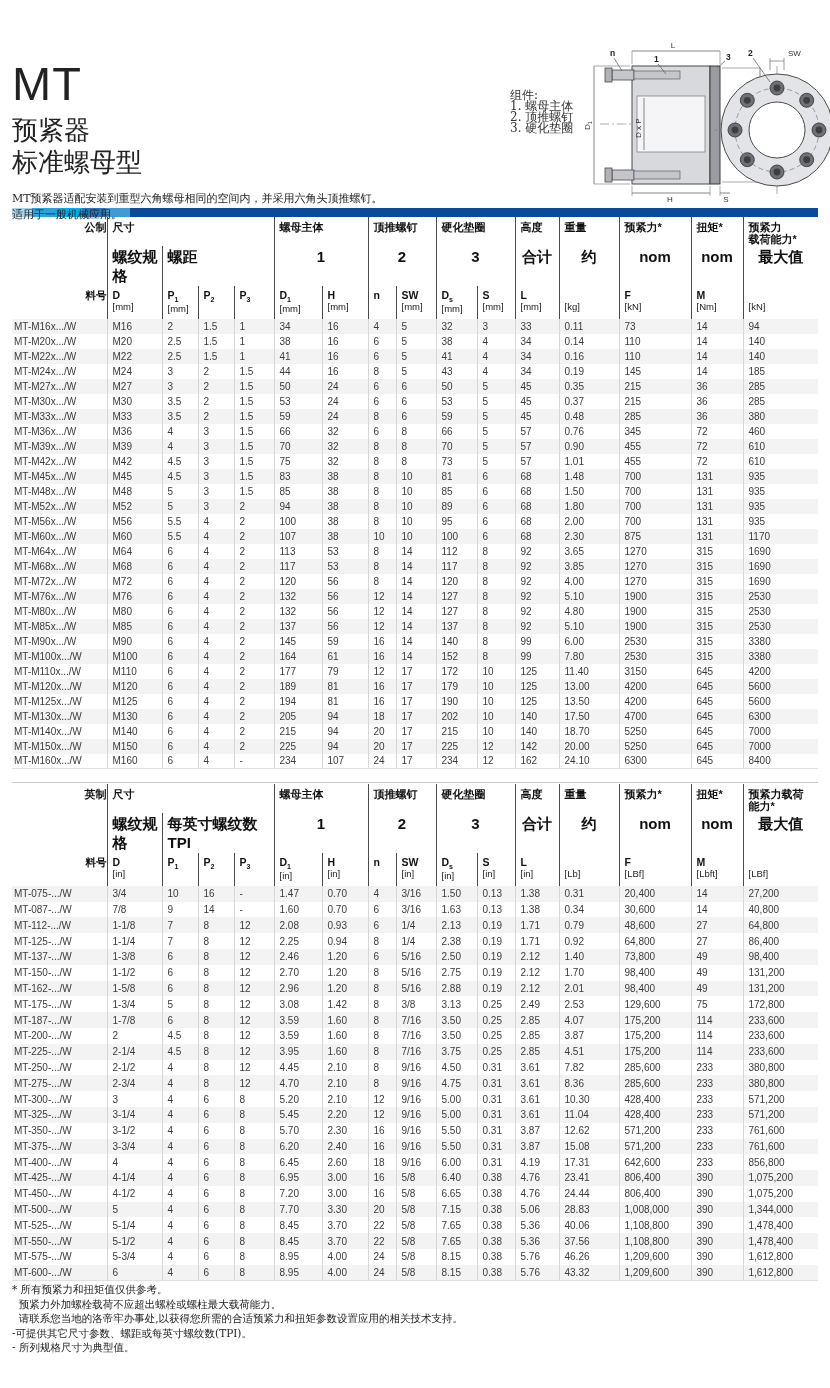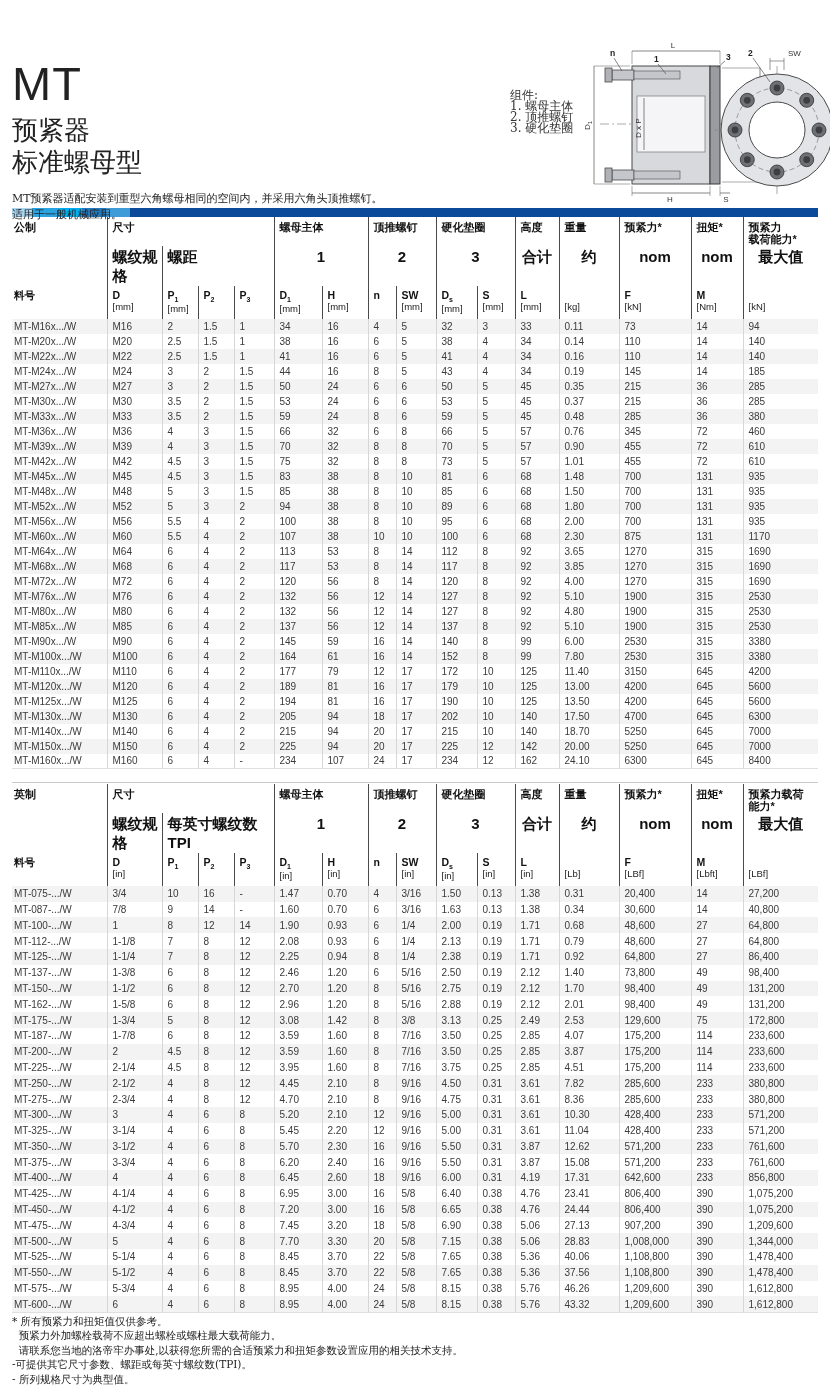--- a/index.html
+++ b/index.html
@@ -28,21 +28,21 @@
   
   .accent-bar { display:flex; height:9px; width:806px; }
   .accent-bar .seg { height:100%; }
 
   
   table { border-collapse:collapse; table-layout:fixed; width:806px; }
   thead th {
     border-left:1px solid #4a4a4a; text-align:left; vertical-align:top;
     font-weight:bold; padding:4px 0 0 5px; color:#111;
   }
-  thead th:first-child { border-left:none; padding-left:2px; }
+  thead th:first-child { border-left:none; padding-left:2px;text-align:right; }
   tr.group-row th { height:27px; font-size:11px; white-space:pre-line; line-height:1.12; }
   tr.sub-row th   { height:24px; font-size:15px; vertical-align:top; padding-top:2px; }
   tr.sub-row th.ctr { text-align:center; padding-left:0; }
   tr.col-row th   { height:33px; font-size:10.5px; padding-top:3px; }
   .unit { font-weight:normal; font-size:9.5px; margin-top:0; color:#222; }
   .sym sub { font-size:7px; }
 
   tbody td {
     height:15px; padding:0 0 0 5px; border-left:1px solid #d6d6d6;
     font-size:10px; color:#3a3a3a; white-space:nowrap; overflow:hidden;
@@ -982,38 +982,20 @@
             <td>3/16</td>
             <td>1.63</td>
             <td>0.13</td>
             <td>1.38</td>
             <td>0.34</td>
             <td>30,600</td>
             <td>14</td>
             <td>40,800</td>
           </tr>
           <tr>
-            <td>MT-100-.../W</td>
-            <td>1</td>
-            <td>8</td>
-            <td>12</td>
-            <td>14</td>
-            <td>1.90</td>
-            <td>0.93</td>
-            <td>6</td>
-            <td>1/4</td>
-            <td>2.00</td>
-            <td>0.19</td>
-            <td>1.71</td>
-            <td>0.68</td>
-            <td>48,600</td>
-            <td>27</td>
-            <td>64,800</td>
-          </tr>
-          <tr>
             <td>MT-112-.../W</td>
             <td>1-1/8</td>
             <td>7</td>
             <td>8</td>
             <td>12</td>
             <td>2.08</td>
             <td>0.93</td>
             <td>6</td>
             <td>1/4</td>
             <td>2.13</td>
@@ -1324,38 +1306,20 @@
             <td>5/8</td>
             <td>6.65</td>
             <td>0.38</td>
             <td>4.76</td>
             <td>24.44</td>
             <td>806,400</td>
             <td>390</td>
             <td>1,075,200</td>
           </tr>
           <tr>
-            <td>MT-475-.../W</td>
-            <td>4-3/4</td>
-            <td>4</td>
-            <td>6</td>
-            <td>8</td>
-            <td>7.45</td>
-            <td>3.20</td>
-            <td>18</td>
-            <td>5/8</td>
-            <td>6.90</td>
-            <td>0.38</td>
-            <td>5.06</td>
-            <td>27.13</td>
-            <td>907,200</td>
-            <td>390</td>
-            <td>1,209,600</td>
-          </tr>
-          <tr>
             <td>MT-500-.../W</td>
             <td>5</td>
             <td>4</td>
             <td>6</td>
             <td>8</td>
             <td>7.70</td>
             <td>3.30</td>
             <td>20</td>
             <td>5/8</td>
             <td>7.15</td>

